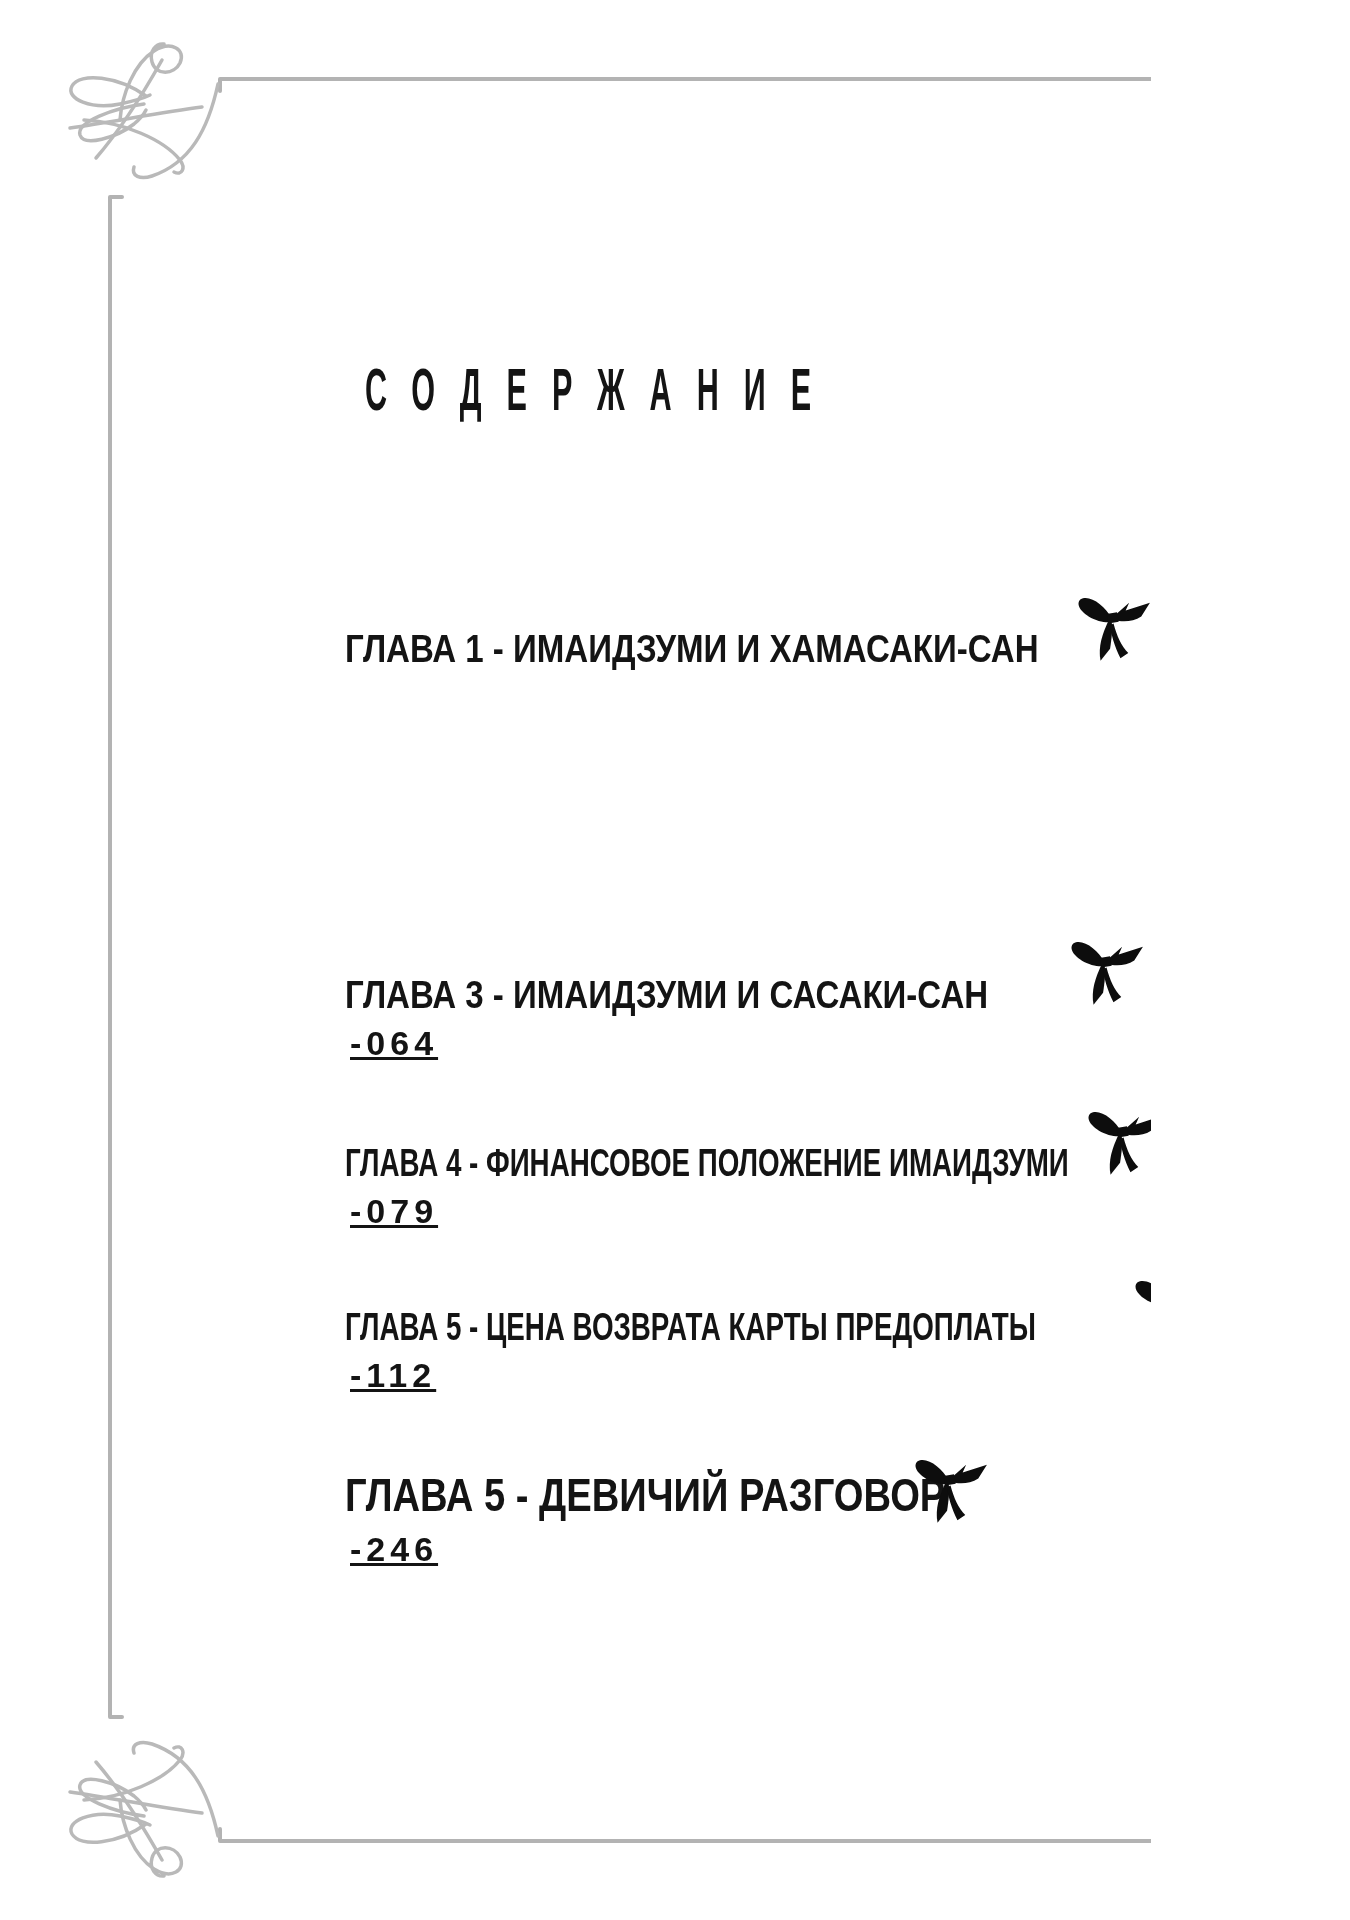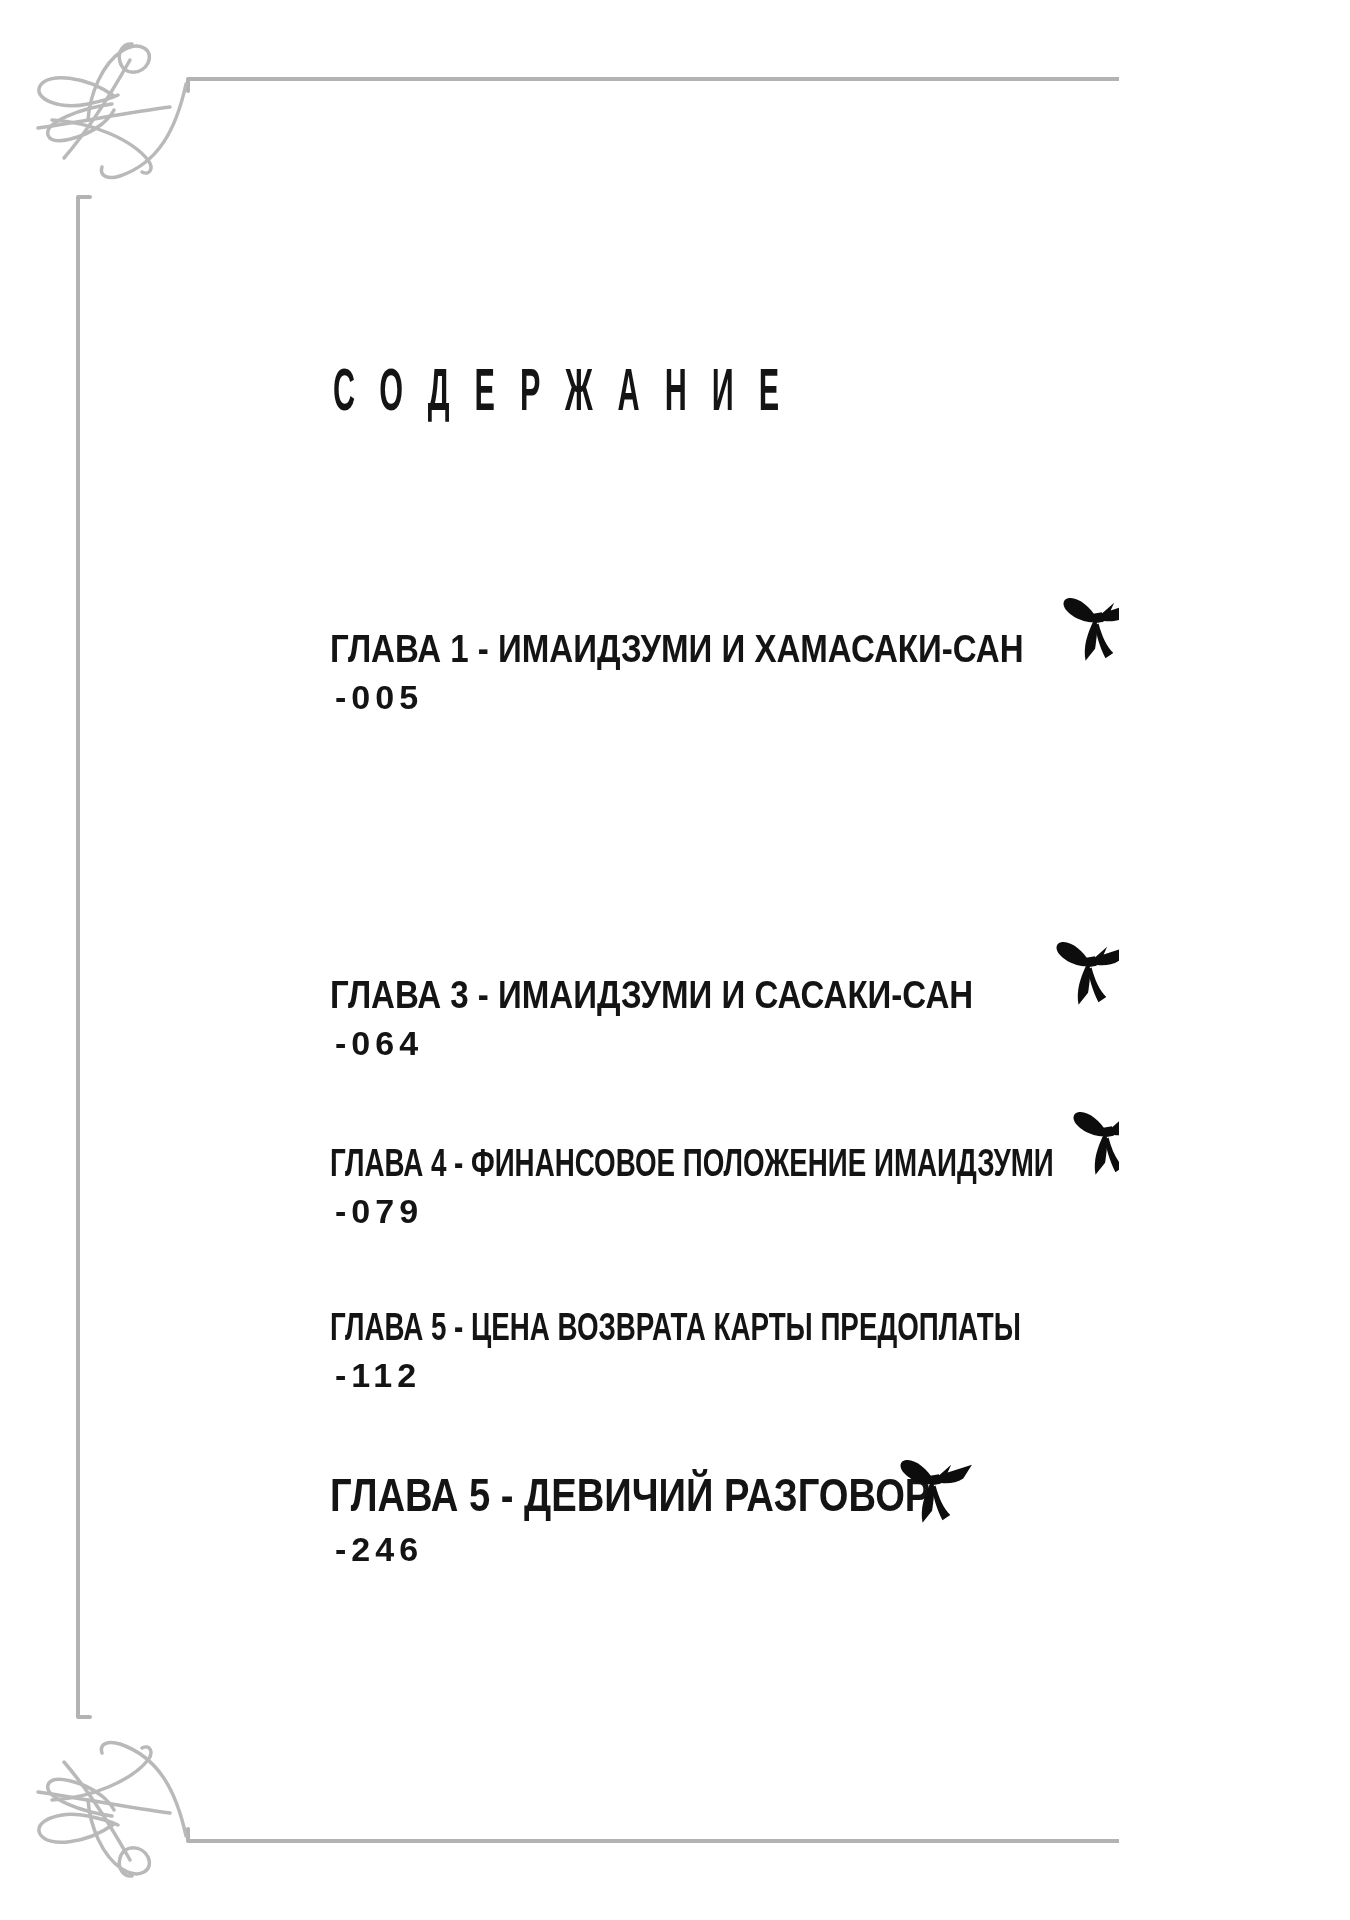--- a/index.html
+++ b/index.html
@@ -8,20 +8,21 @@
     background: #ffffff;
   }
   #page {
     position: relative;
     width: 1119px;
     height: 1920px;
     background: #ffffff;
     overflow: hidden;
     font-family: "Liberation Sans", sans-serif;
     color: #141414;
+    margin-left: 32px;
   }
   
   #frame-svg {
     position: absolute;
     left: 0; top: 0;
     width: 1350px; height: 1920px;
   }
   
   .toc-title {
     position: absolute;
@@ -32,22 +33,23 @@
     letter-spacing: 49px;
     white-space: nowrap;
     transform: scaleX(0.51);
     transform-origin: 0 50%;
     line-height: 1;
     color: #141414;
   }
   
   .entry {
     position: absolute;
-    left: 330px;
+    left: 313px;
     white-space: nowrap;
+    text-decoration: underline;
   }
   .entry .label {
     display: inline-block;
     font-weight: bold;
     font-size: 38px;
     line-height: 1;
     transform: scaleX(0.87);
     transform-origin: 0 50%;
     color: #141414;
   }
@@ -138,21 +140,20 @@
     </symbol>
   </svg>
 
   <div class="toc-title">СОДЕРЖАНИЕ</div>
 
   <div class="entry entry-1">
     <span class="label">ГЛАВА 1 - ИМАИДЗУМИ И ХАМАСАКИ-САН</span>
     <svg class="bow" viewBox="0 0 100 90">
         <use href="#bow"></use>
       </svg>
-    <span class="pagenum">-005</span>
   </div>
 
 
   <div class="entry entry-3">
     <span class="label">ГЛАВА 3 - ИМАИДЗУМИ И САСАКИ-САН</span>
     <svg class="bow" viewBox="0 0 100 90">
         <use href="#bow"></use>
       </svg>
     <span class="pagenum">-064</span>
   </div>

